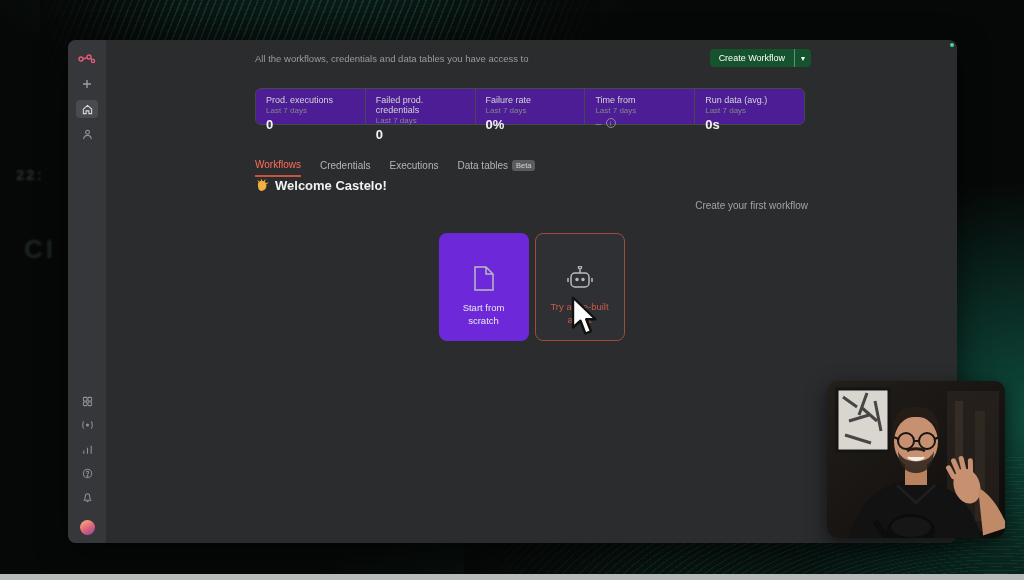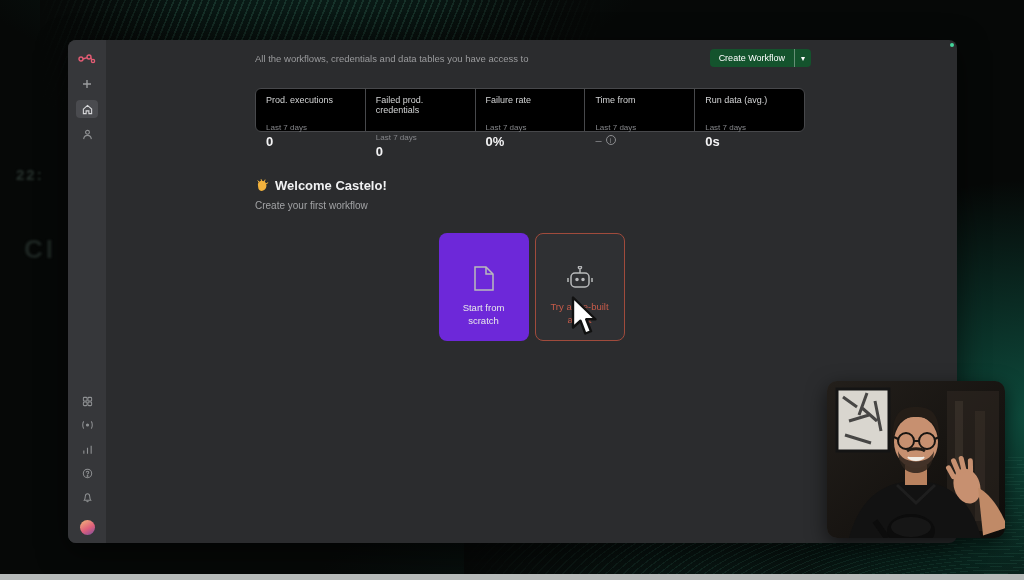--- a/index.html
+++ b/index.html
@@ -75,42 +75,42 @@
     position:absolute; right:-3px; top:-1px; height:18px;
     display:flex; align-items:stretch; background:#14532d; border-radius:4px;
     color:#fff; font-size:9px; cursor:pointer; overflow:hidden;
   }
   .create-btn .lbl { display:flex; align-items:center; padding:0 9px; }
   .create-btn .sep { width:1px; background:rgba(255,255,255,.35); }
   .create-btn .caret { display:flex; align-items:center; padding:0 6px; font-size:8px; }
 
   
   .stats {
-    position:absolute; left:0; right:3px; top:48px; height:44px;
-    border:1px solid #47484b; border-radius:6px; display:flex; background:#000000;
+    position:absolute; left:0; right:3px; top:48px; height:37px;
+    border:1px solid #47484b; border-radius:6px; display:flex; background:#4c1d95;
   }
   .stat { flex:1; padding:6px 10px; }
   .stat + .stat { border-left:1px solid #47484b; }
   .stat-label { font-size:9px; color:#d3d4d5; }
-  .stat-period { font-size:8px; color:#85868a; margin-top:18px; }
+  .stat-period { font-size:8px; color:#85868a; margin-top:1px; }
   .stat-value { font-size:13px; font-weight:bold; color:#f4f4f5; margin-top:2px; }
   .stat-value.muted { color:#8b8c8f; font-weight:normal; display:flex; align-items:center; gap:4px; font-size:11px; }
   .info-ic { width:10px; height:10px; border:1px solid #8b8c8f; border-radius:50%;
     display:inline-flex; align-items:center; justify-content:center; font-size:7px; color:#8b8c8f; }
 
   
   .tabs { position:absolute; left:0; top:119px; display:flex; gap:19px; align-items:center; }
   .tab { font-size:10px; color:#b4b5b7; padding-bottom:5px; cursor:pointer; display:flex; align-items:center; gap:4px; }
   .tab.active { color:#ff6d5a; border-bottom:2px solid #c6553f; }
   .badge { background:#5b5c60; color:#d2d3d5; font-size:7.5px; padding:1px 4px; border-radius:3px; }
 
   
   .welcome { position:absolute; left:0; right:0; top:138px; text-align:center;
     font-size:13px; font-weight:bold; color:#f1f2f3; display:flex; justify-content:flex-start; gap:6px; align-items:center; }
-  .hint { position:absolute; left:0; right:0; top:160px; text-align:left; font-size:10px; color:#a2a3a5; }
+  .hint { position:absolute; left:0; right:0; top:160px; text-align:right; font-size:10px; color:#a2a3a5; }
 
   .cards { position:absolute; left:0; right:0; top:193px; display:flex; justify-content:center; gap:6px; }
   .card {
     width:90px; height:108px; border-radius:8px; background:#6d28d9;
     display:flex; flex-direction:column; align-items:center; justify-content:flex-end;
     padding-bottom:14px; cursor:pointer; position:relative;
   }
   .card .card-ic { position:absolute; top:32px; left:0; right:0; display:flex; justify-content:center; color:#b9babc; }
   .card-label { font-size:9.5px; color:#e8e9ea; text-align:center; line-height:1.3; padding:0 8px; }
   .card.highlight { background:#2f3033; border:1px solid #a04b3c; }
@@ -241,20 +241,35 @@
           <span class="info-ic">i</span>
         </div>
       </div>
       <div class="stat">
         <div class="stat-label">Run data (avg.)</div>
         <div class="stat-period">Last 7 days</div>
         <div class="stat-value">0s</div>
       </div>
     </div>
 
+    <div class="tabs">
+      <div class="tab active">
+        <span>Workflows</span>
+      </div>
+      <div class="tab">
+        <span>Credentials</span>
+      </div>
+      <div class="tab">
+        <span>Executions</span>
+      </div>
+      <div class="tab">
+        <span>Data tables</span>
+        <span class="badge">Beta</span>
+      </div>
+    </div>
 
     <div class="welcome">
       <svg width="14" height="14" viewBox="0 0 14 14">
         <path d="M3 7 C2.5 4.5 3.5 2.5 5.5 2 C8 1.4 10.5 2.6 11.2 5 C12 7.8 10.8 10.6 8.2 11.6 C6 12.4 4 11.4 3.4 9.4 Z" fill="#f2b23d"></path>
         <path d="M4.2 3.4 L3 1.8 M6.6 2.2 L6.2 .6 M9.4 2.6 L10 1 M11.4 4.6 L12.8 3.8" stroke="#f2b23d" stroke-width="1" stroke-linecap="round"></path>
       </svg>
       <span>Welcome Castelo!</span>
     </div>
     <div class="hint">Create your first workflow</div>
 

